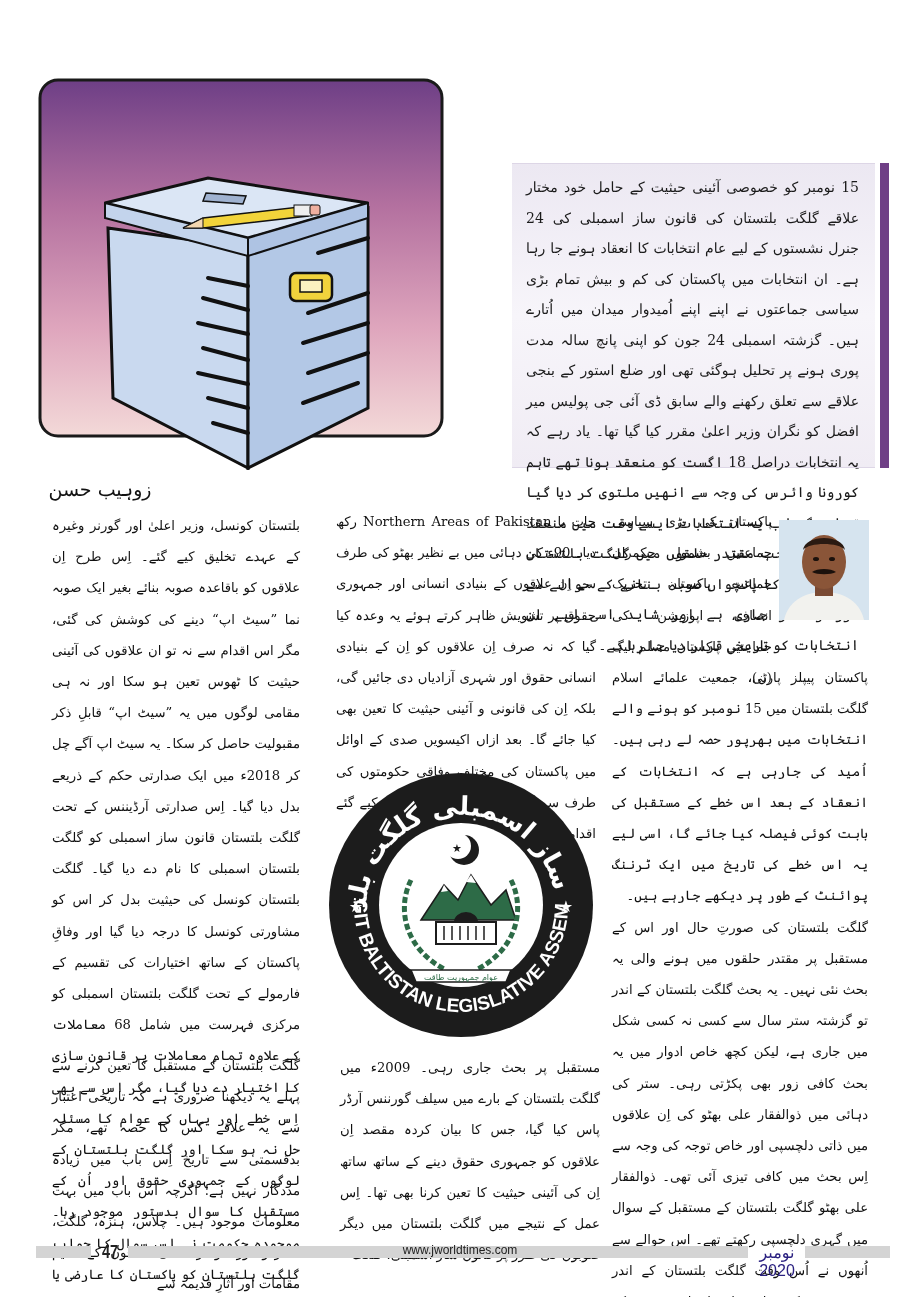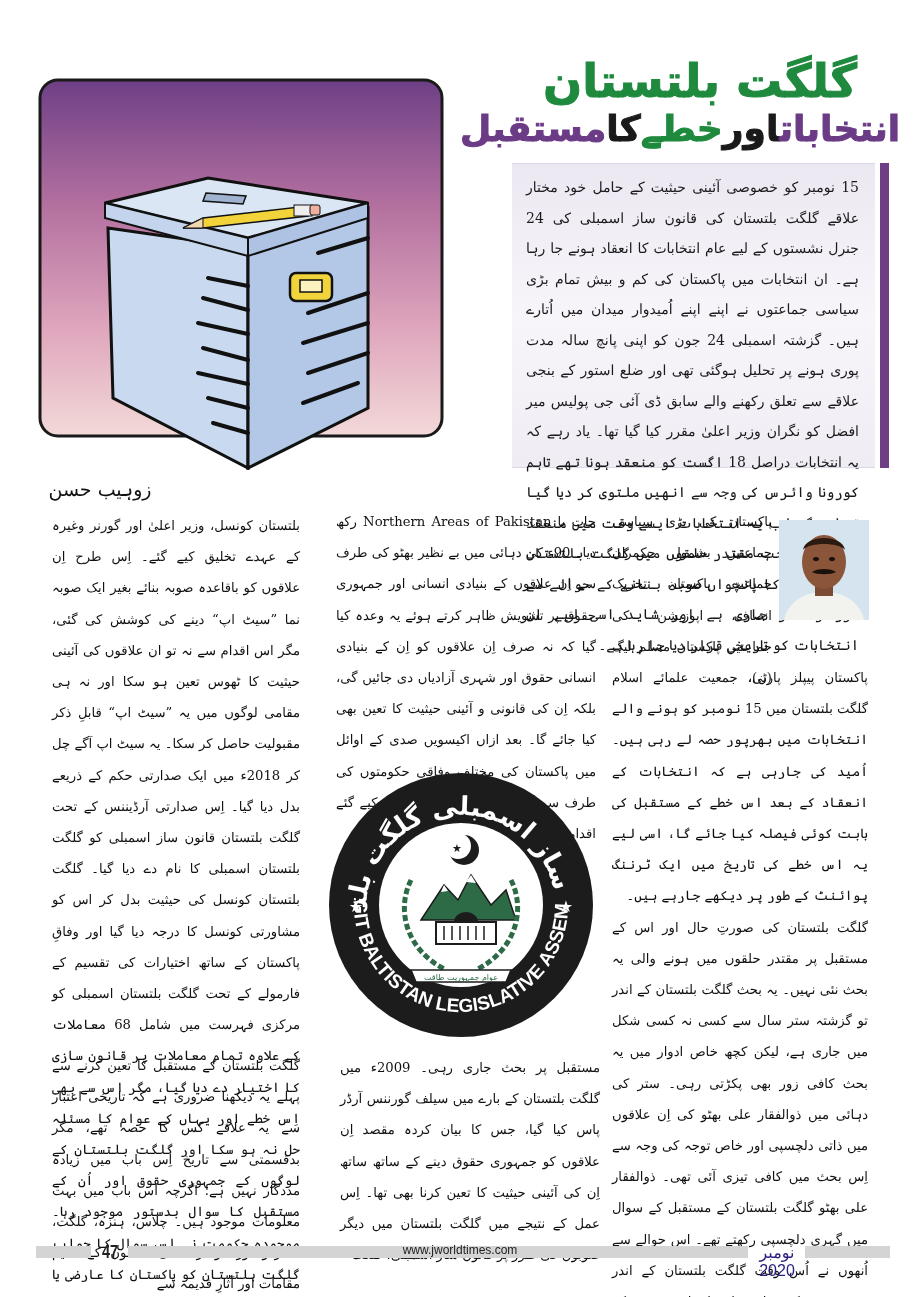--- a/index.html
+++ b/index.html
@@ -92,24 +92,20 @@
       <line x1="270" y1="295" x2="330" y2="275"></line>
       <line x1="265" y1="325" x2="320" y2="305"></line>
     </g>
 
     <rect x="252" y="195" width="42" height="28" rx="6" fill="#f1d33c" stroke="#111" stroke-width="2.5"></rect>
     <rect x="262" y="202" width="22" height="12" fill="#fbf2c0" stroke="#111" stroke-width="1.5"></rect>
   </svg>
 </div>
 
 <div class="title-block">
-  <div class="title-main">گلگت بلتستان</div>
-  <div class="title-sub">
-    <span>انتخابات</span><span class="w-or">اور</span><span class="w-khitta">خطے</span><span class="w-ka">کا</span><span>مستقبل</span>
-  </div>
 </div>
 
 <div class="intro-box">
   <p class="intro-text">15 نومبر کو خصوصی آئینی حیثیت کے حامل خود مختار علاقے گلگت بلتستان کی قانون ساز اسمبلی کی 24 جنرل نشستوں کے لیے عام انتخابات کا انعقاد ہونے جا رہا ہے۔ ان انتخابات میں پاکستان کی کم و بیش تمام بڑی سیاسی جماعتوں نے اپنے اپنے اُمیدوار میدان میں اُتارے ہیں۔ گزشتہ اسمبلی 24 جون کو اپنی پانچ سالہ مدت پوری ہونے پر تحلیل ہوگئی تھی اور ضلع استور کے بنجی علاقے سے تعلق رکھنے والے سابق ڈی آئی جی پولیس میر افضل کو نگران وزیر اعلیٰ مقرر کیا گیا تھا۔ یاد رہے کہ یہ انتخابات دراصل 18 اگست کو منعقد ہونا تھے تاہم کورونا وائرس کی وجہ سے انھیں ملتوی کر دیا گیا تھا۔ مگر اب یہ انتخابات ایسے وقت میں منعقد ہو رہے کہ جب مقتدر حلقوں میں گلگت بلتستان کو پاکستان کا پانچواں صوبہ بنانے کے حوالے سے غور و فکر جاری ہے اور شاید اسی لیے ان انتخابات کو تاریخی قرار دیا جا رہا ہے۔</p>
 </div>
 <div class="intro-bar"></div>
 
 <div class="byline">زوہیب حسن</div>
 
 <div class="col col-right-top">

